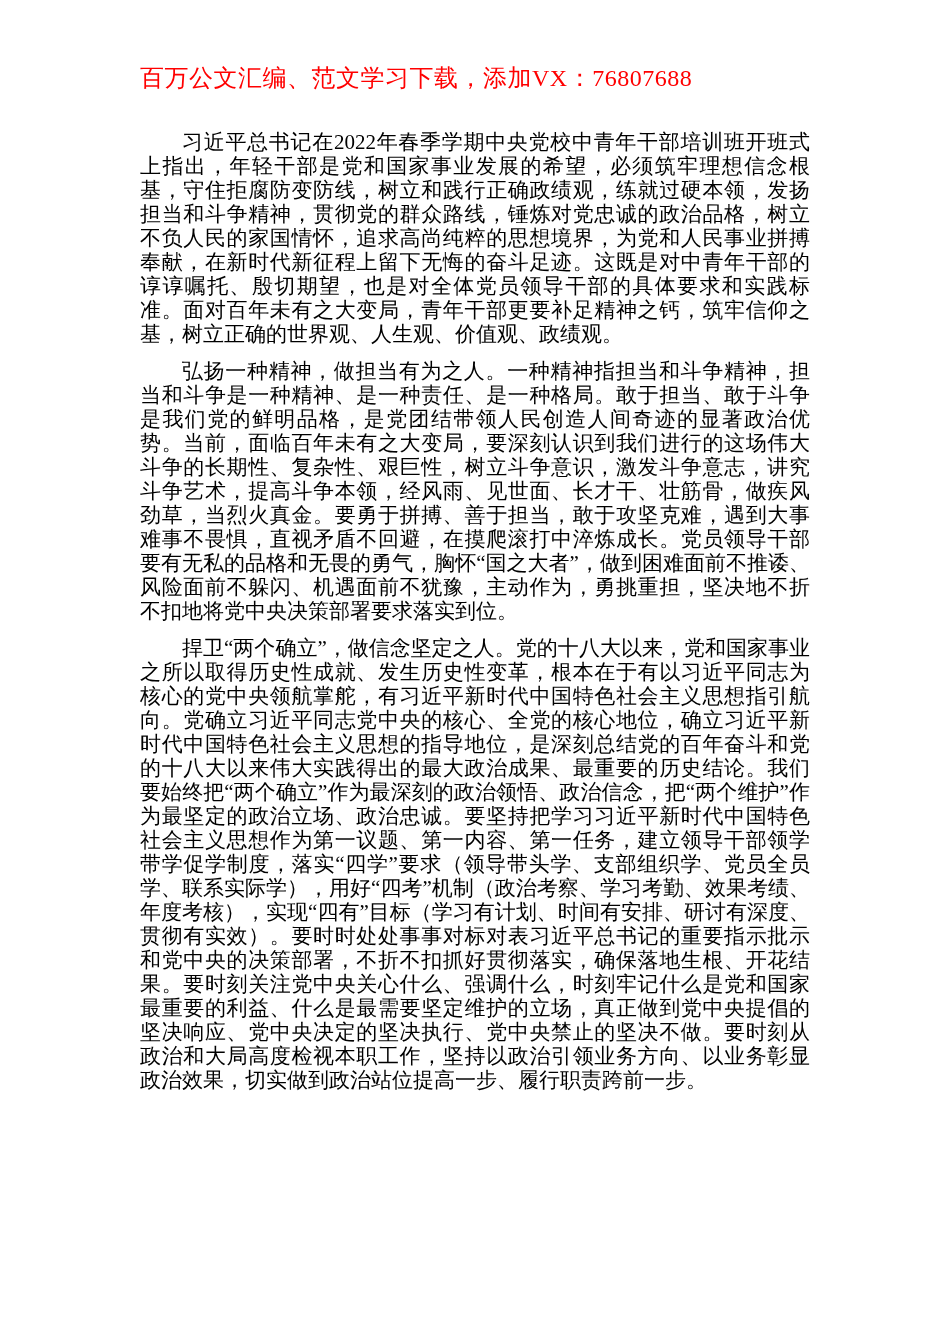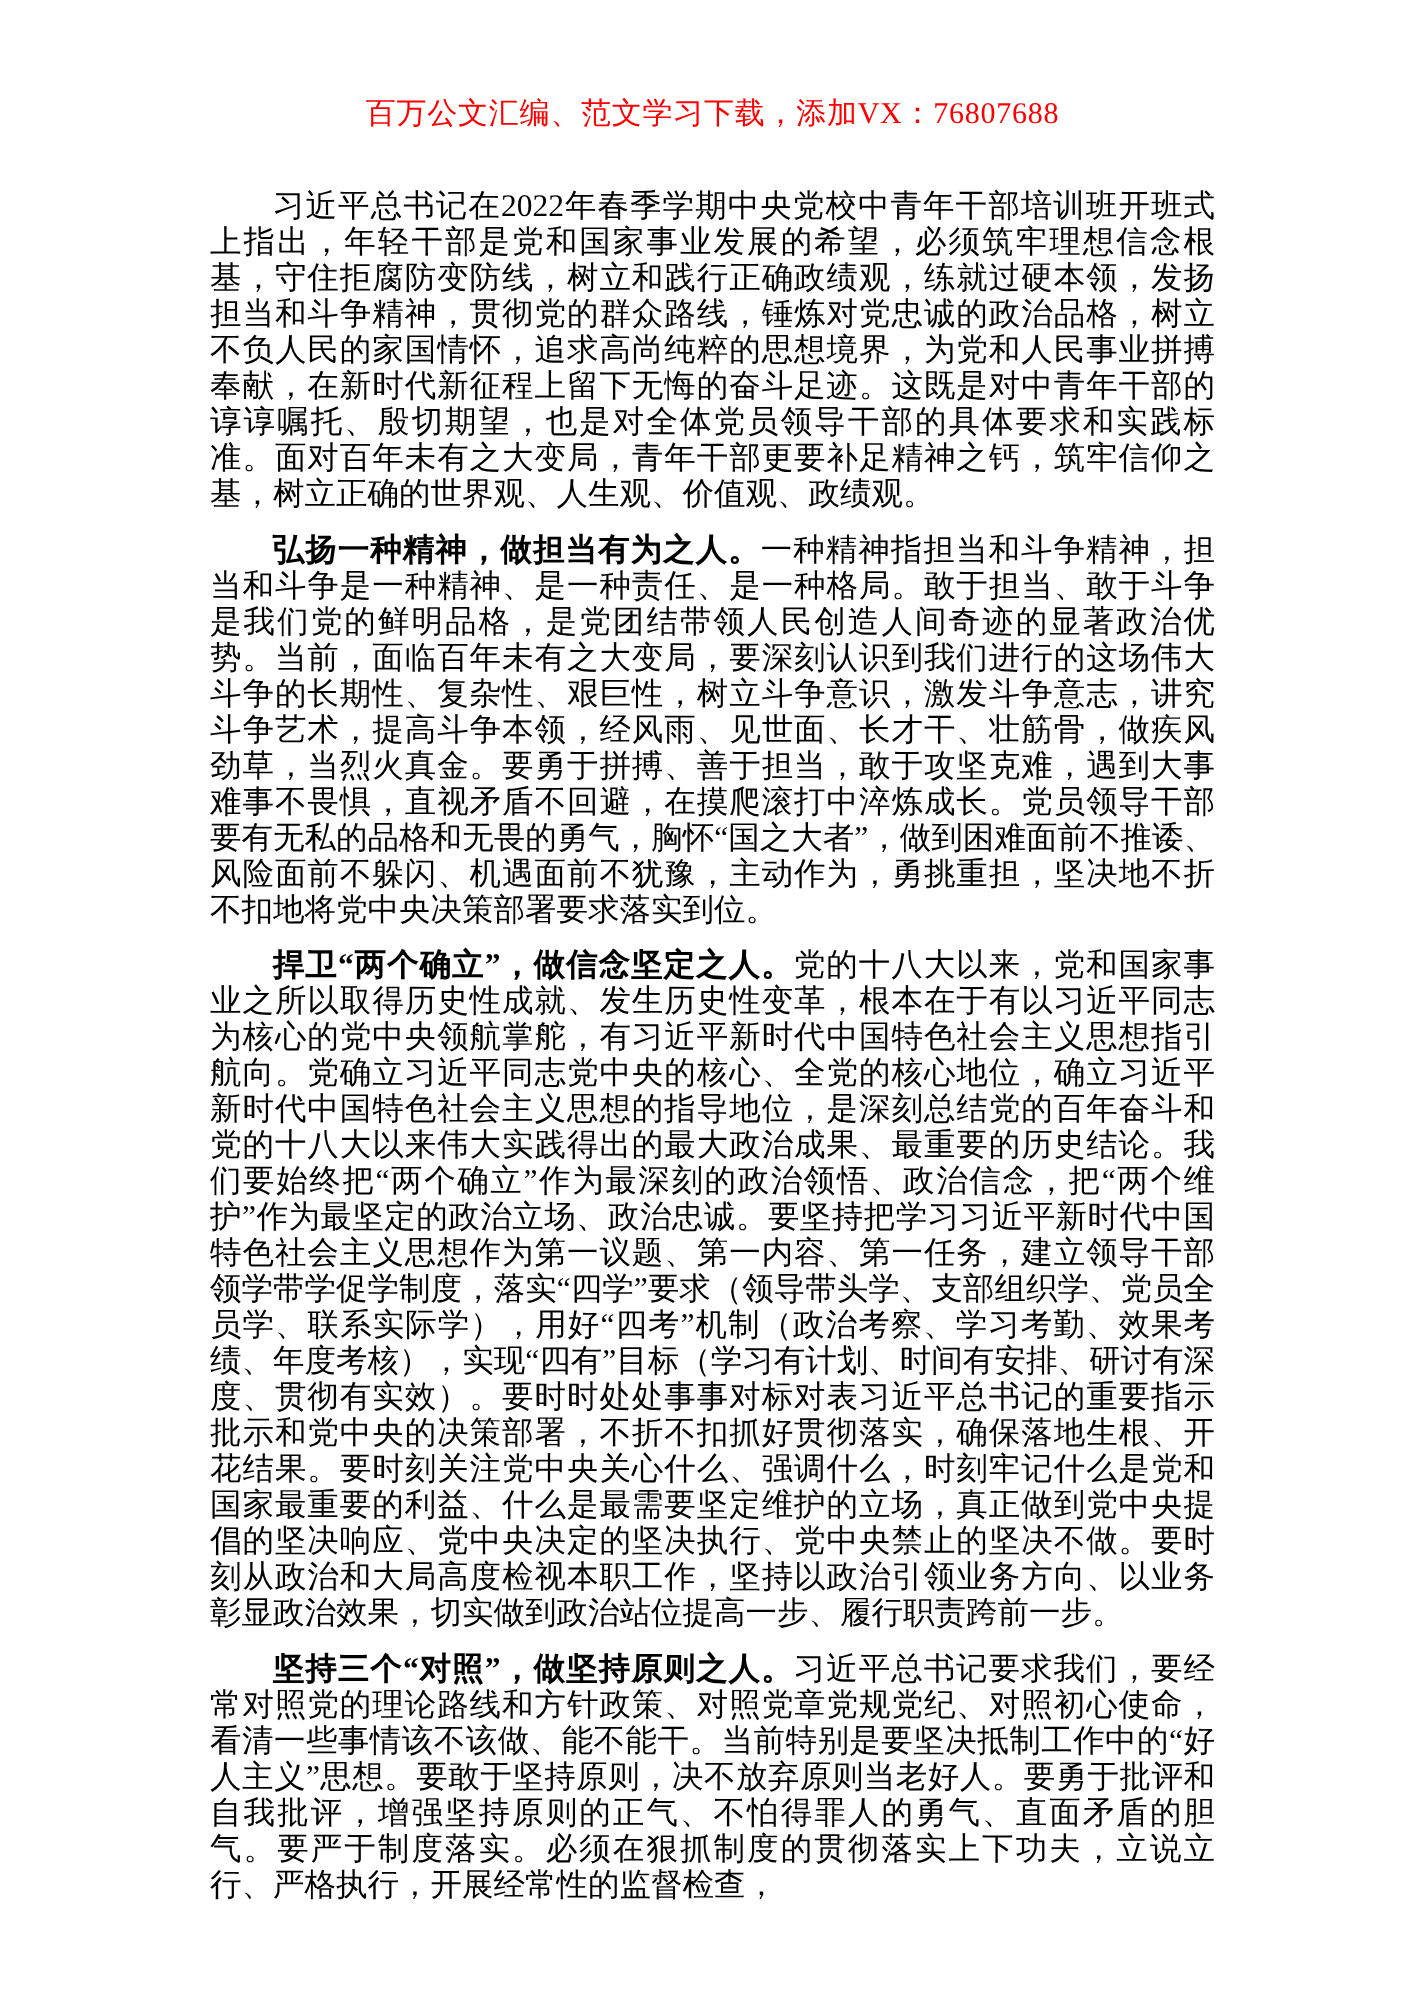--- a/index.html
+++ b/index.html
@@ -9,49 +9,47 @@
     width: 950px;
     min-height: 1344px;
     margin: 0 auto;
     background: #ffffff;
     padding: 62px 140px 90px 140px;
     font-family: "Liberation Serif", "DejaVu Serif", serif;
     color: #000000;
   }
   .notice {
     color: #ff0000;
-    font-size: 20px;
-    text-align: center;
+    font-size: 24px;
     letter-spacing: 0.5px;
     margin-bottom: 36px;
     font-weight: 400;
   }
   .doc-body p {
     font-size: 21px;
     line-height: 24px;
     text-indent: 2em;
     text-align: justify;
     margin-bottom: 13px;
     word-break: break-all;
   }
   .doc-body p:last-child { margin-bottom: 0; }
-  .doc-body strong { font-weight: bold; }
+  .doc-body strong { font-weight: normal; }
 </style>
 </head>
 <body>
 
 <div class="page">
 
   <div class="notice">百万公文汇编、范文学习下载，添加VX：76807688</div>
 
   <div class="doc-body">
 
     <p><span>习近平总书记在2022年春季学期中央党校中青年干部培训班开班式上指出，年轻干部是党和国家事业发展的希望，必须筑牢理想信念根基，守住拒腐防变防线，树立和践行正确政绩观，练就过硬本领，发扬担当和斗争精神，贯彻党的群众路线，锤炼对党忠诚的政治品格，树立不负人民的家国情怀，追求高尚纯粹的思想境界，为党和人民事业拼搏奉献，在新时代新征程上留下无悔的奋斗足迹。这既是对中青年干部的谆谆嘱托、殷切期望，也是对全体党员领导干部的具体要求和实践标准。面对百年未有之大变局，青年干部更要补足精神之钙，筑牢信仰之基，树立正确的世界观、人生观、价值观、政绩观。</span></p>
 
     <p><strong>弘扬一种精神，做担当有为之人。</strong><span>一种精神指担当和斗争精神，担当和斗争是一种精神、是一种责任、是一种格局。敢于担当、敢于斗争是我们党的鲜明品格，是党团结带领人民创造人间奇迹的显著政治优势。当前，面临百年未有之大变局，要深刻认识到我们进行的这场伟大斗争的长期性、复杂性、艰巨性，树立斗争意识，激发斗争意志，讲究斗争艺术，提高斗争本领，经风雨、见世面、长才干、壮筋骨，做疾风劲草，当烈火真金。要勇于拼搏、善于担当，敢于攻坚克难，遇到大事难事不畏惧，直视矛盾不回避，在摸爬滚打中淬炼成长。党员领导干部要有无私的品格和无畏的勇气，胸怀“国之大者”，做到困难面前不推诿、风险面前不躲闪、机遇面前不犹豫，主动作为，勇挑重担，坚决地不折不扣地将党中央决策部署要求落实到位。</span></p>
 
     <p><strong>捍卫“两个确立”，做信念坚定之人。</strong><span>党的十八大以来，党和国家事业之所以取得历史性成就、发生历史性变革，根本在于有以习近平同志为核心的党中央领航掌舵，有习近平新时代中国特色社会主义思想指引航向。党确立习近平同志党中央的核心、全党的核心地位，确立习近平新时代中国特色社会主义思想的指导地位，是深刻总结党的百年奋斗和党的十八大以来伟大实践得出的最大政治成果、最重要的历史结论。我们要始终把“两个确立”作为最深刻的政治领悟、政治信念，把“两个维护”作为最坚定的政治立场、政治忠诚。要坚持把学习习近平新时代中国特色社会主义思想作为第一议题、第一内容、第一任务，建立领导干部领学带学促学制度，落实“四学”要求（领导带头学、支部组织学、党员全员学、联系实际学），用好“四考”机制（政治考察、学习考勤、效果考绩、年度考核），实现“四有”目标（学习有计划、时间有安排、研讨有深度、贯彻有实效）。要时时处处事事对标对表习近平总书记的重要指示批示和党中央的决策部署，不折不扣抓好贯彻落实，确保落地生根、开花结果。要时刻关注党中央关心什么、强调什么，时刻牢记什么是党和国家最重要的利益、什么是最需要坚定维护的立场，真正做到党中央提倡的坚决响应、党中央决定的坚决执行、党中央禁止的坚决不做。要时刻从政治和大局高度检视本职工作，坚持以政治引领业务方向、以业务彰显政治效果，切实做到政治站位提高一步、履行职责跨前一步。</span></p>
 
-    <p><strong>坚持三个“对照”，做坚持原则之人。</strong><span>习近平总书记要求我们，要经常对照党的理论路线和方针政策、对照党章党规党纪、对照初心使命，看清一些事情该不该做、能不能干。当前特别是要坚决抵制工作中的“好人主义”思想。要敢于坚持原则，决不放弃原则当老好人。要勇于批评和自我批评，增强坚持原则的正气、不怕得罪人的勇气、直面矛盾的胆气。要严于制度落实。必须在狠抓制度的贯彻落实上下功夫，立说立行、严格执行，开展经常性的监督检查，</span></p>
 
   </div>
 
 </div>
 
 </body></html>

